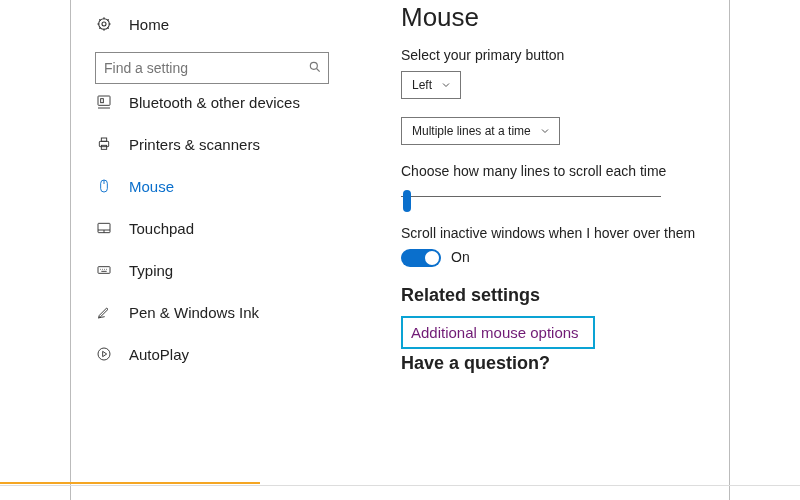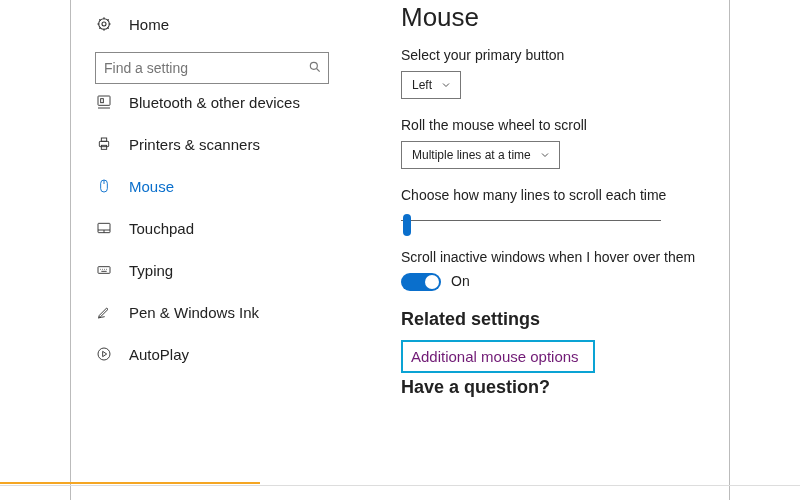--- a/index.html
+++ b/index.html
@@ -136,21 +136,20 @@
       <div class="label">Select your primary button</div>
       <div class="select">
         <span>Left</span>
         <svg width="12" height="12" viewBox="0 0 24 24" fill="none" stroke="#555" stroke-width="2">
             <path d="M6 9l6 6 6-6"></path>
           </svg>
       </div>
     </div>
 
     <div class="block">
-      <div class="label">Roll the mouse wheel to scroll</div>
       <div class="select">
         <span>Multiple lines at a time</span>
         <svg width="12" height="12" viewBox="0 0 24 24" fill="none" stroke="#555" stroke-width="2">
             <path d="M6 9l6 6 6-6"></path>
           </svg>
       </div>
     </div>
 
     <div class="block">
       <div class="label">Choose how many lines to scroll each time</div>

